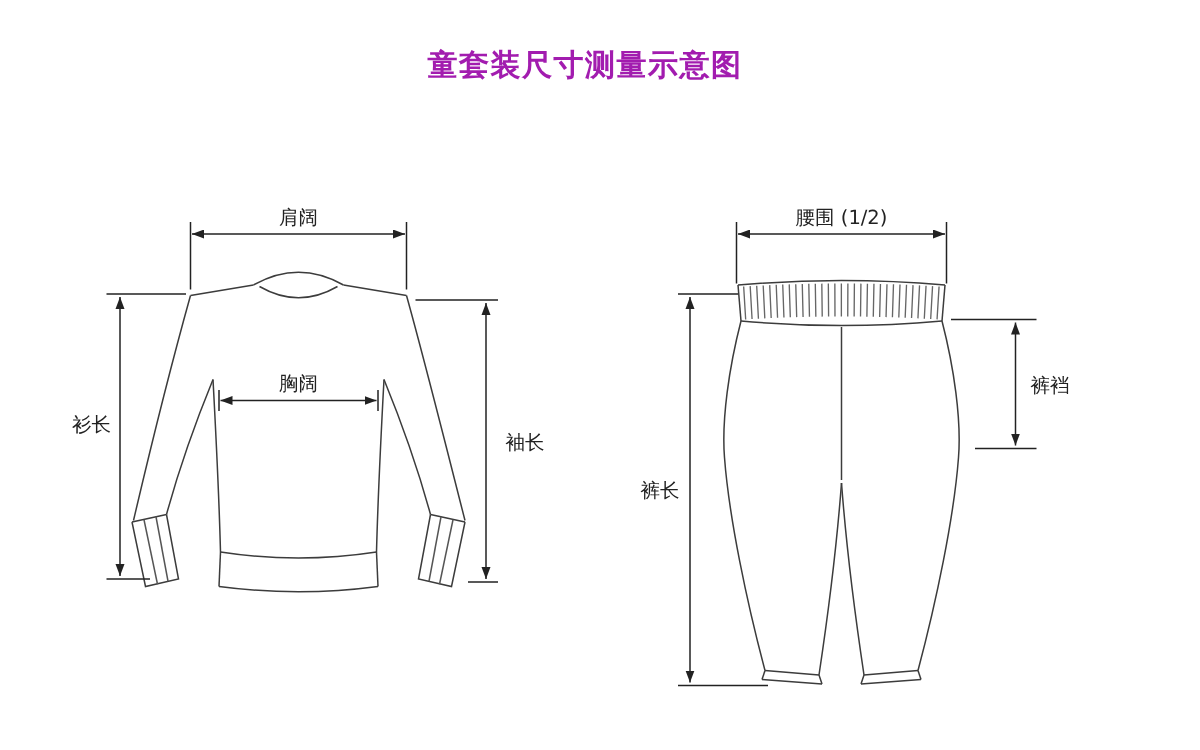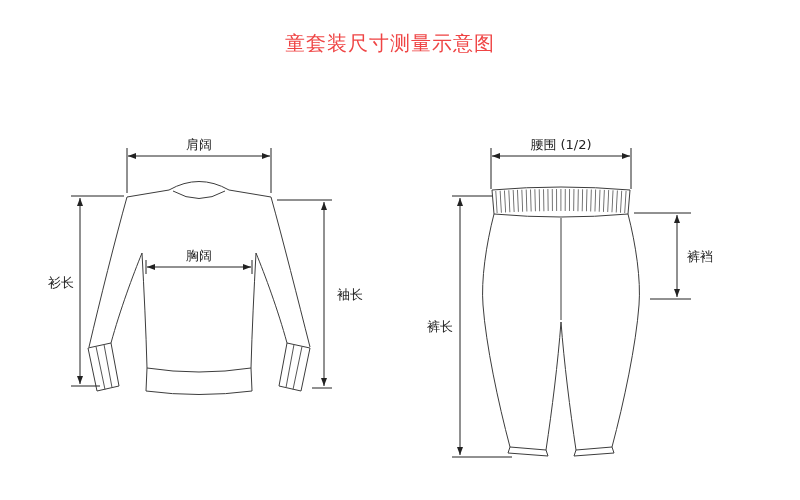--- a/index.html
+++ b/index.html
@@ -8,23 +8,23 @@
     width:800px;height:500px;
     background:#ffffff;
     font-family:"DejaVu Sans","Liberation Sans",sans-serif;
     overflow:hidden;
   }
   .title{
     position:absolute;
     top:30px;left:0;width:780px;
     text-align:center;
     font-size:20px;
-    font-weight:normal;
+    font-weight:bold;
     letter-spacing:1px;
-    color:#ef4444;
+    color:#a21caf;
   }
   svg{position:absolute;top:0;left:0;}
   .garment{stroke:#3c3c3c;fill:none;stroke-width:1;}
   .dim{stroke:#222;fill:none;stroke-width:1;}
   .rib{stroke:#555;fill:none;stroke-width:1;}
   .band{stroke:#666;fill:none;}
   text{fill:#222;font-size:13px;font-family:"DejaVu Sans","Liberation Sans",sans-serif;}
 </style>
 </head>
 <body>

